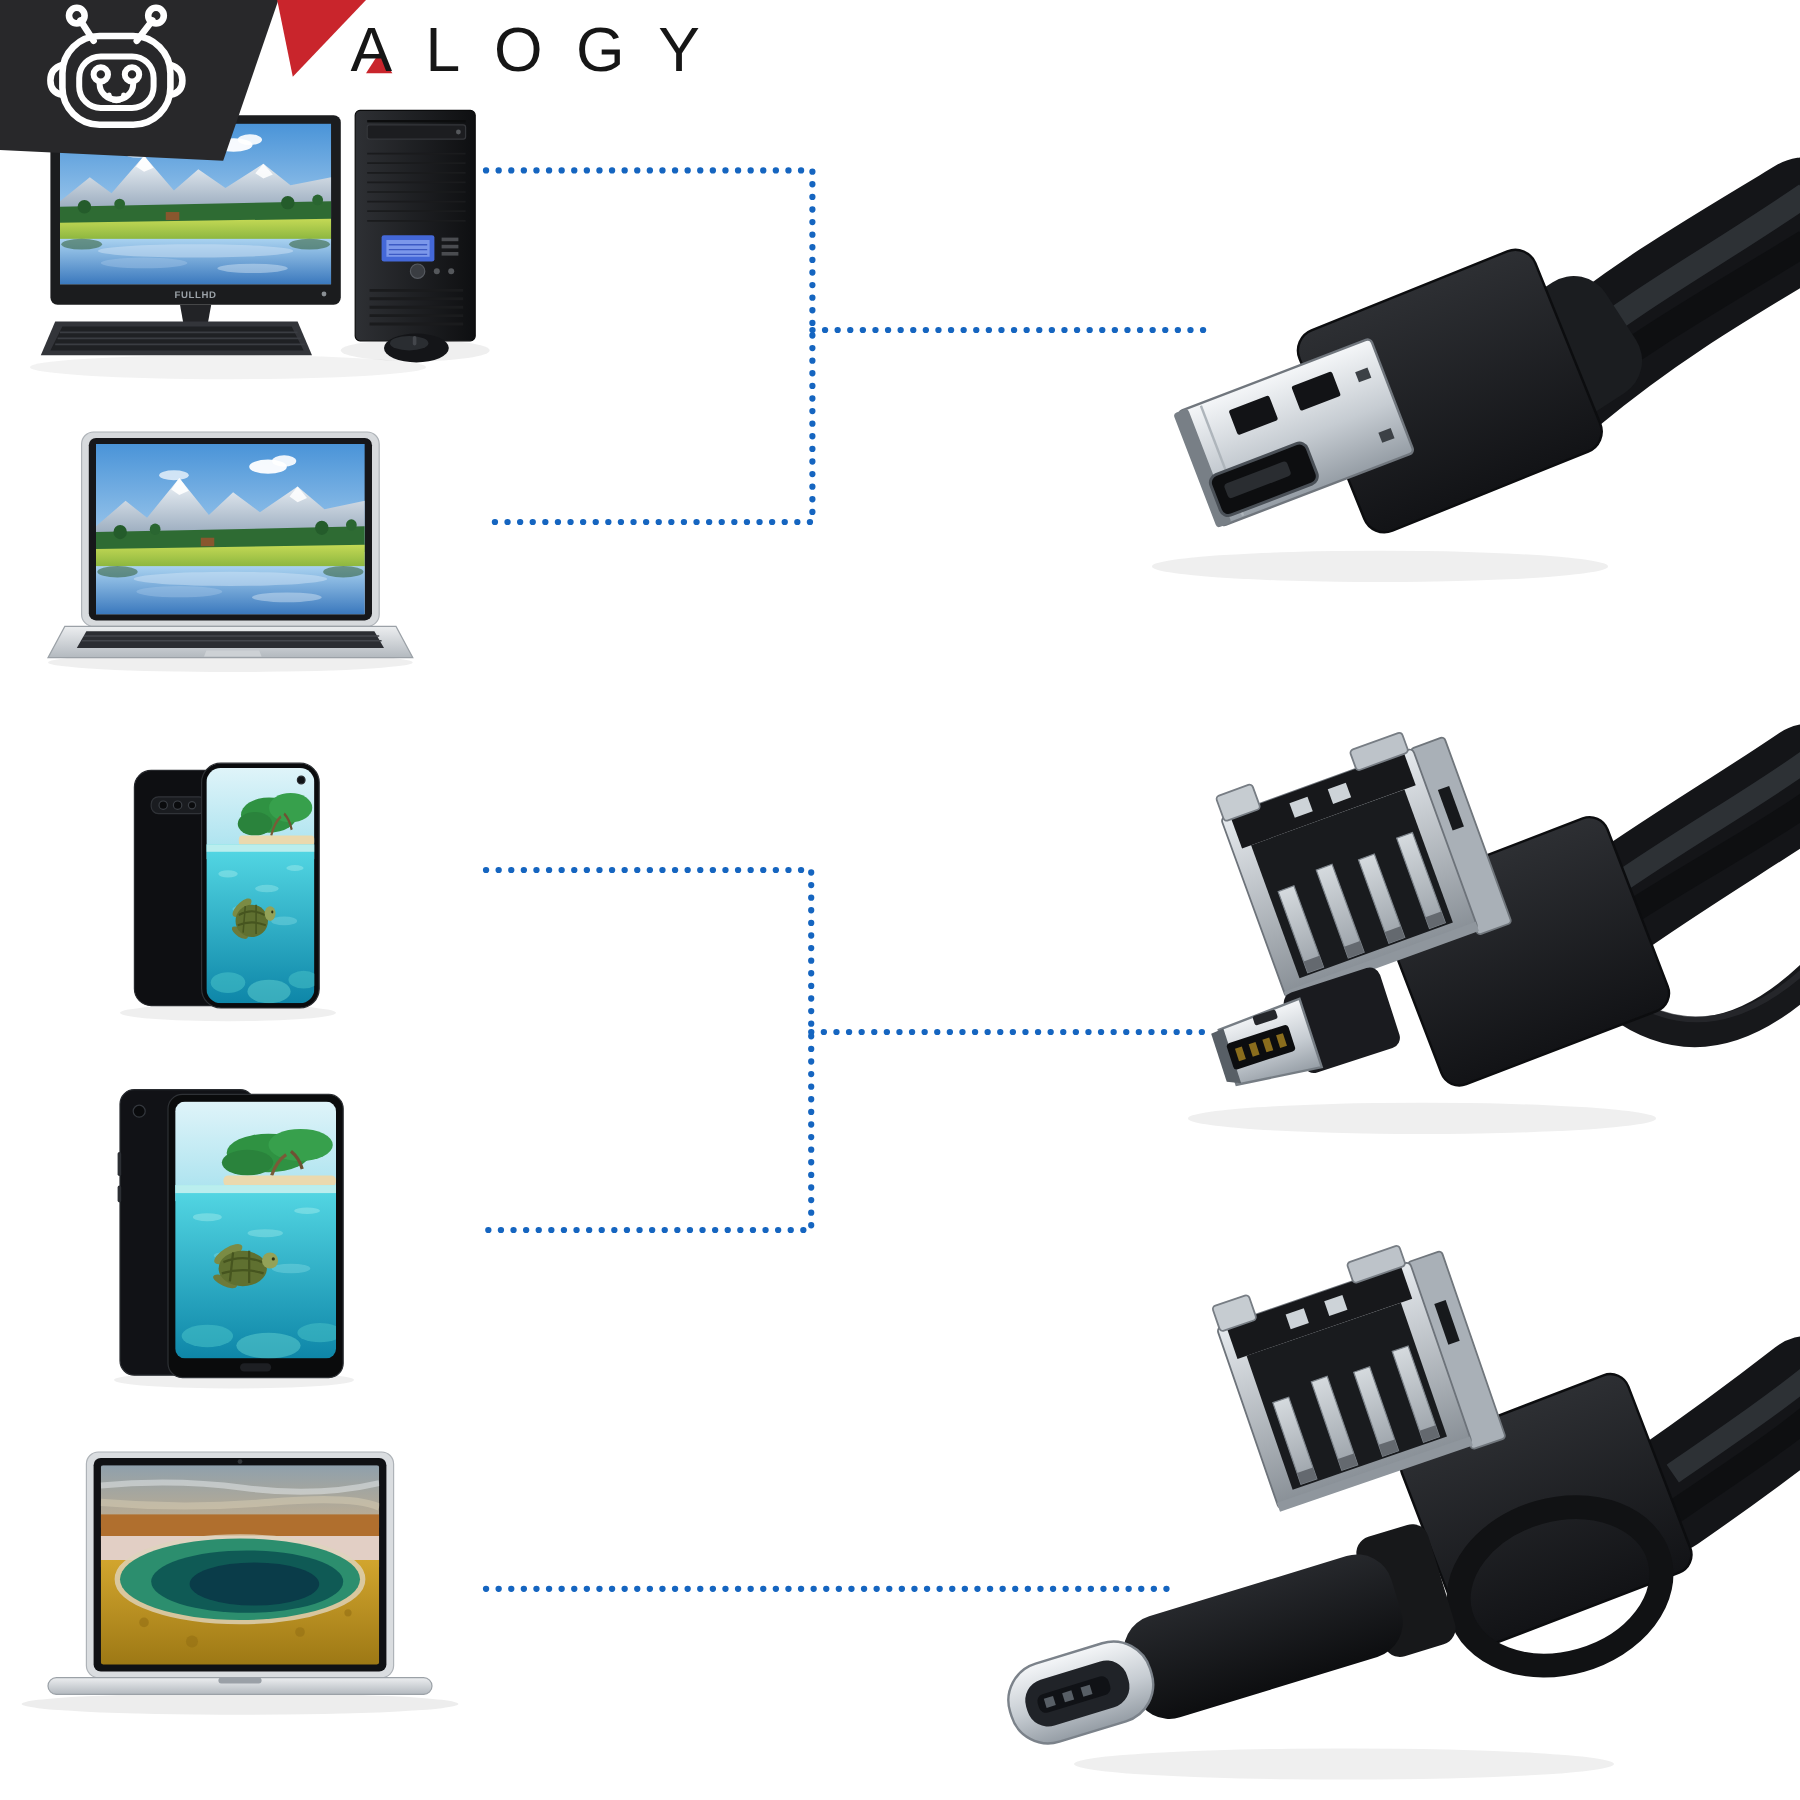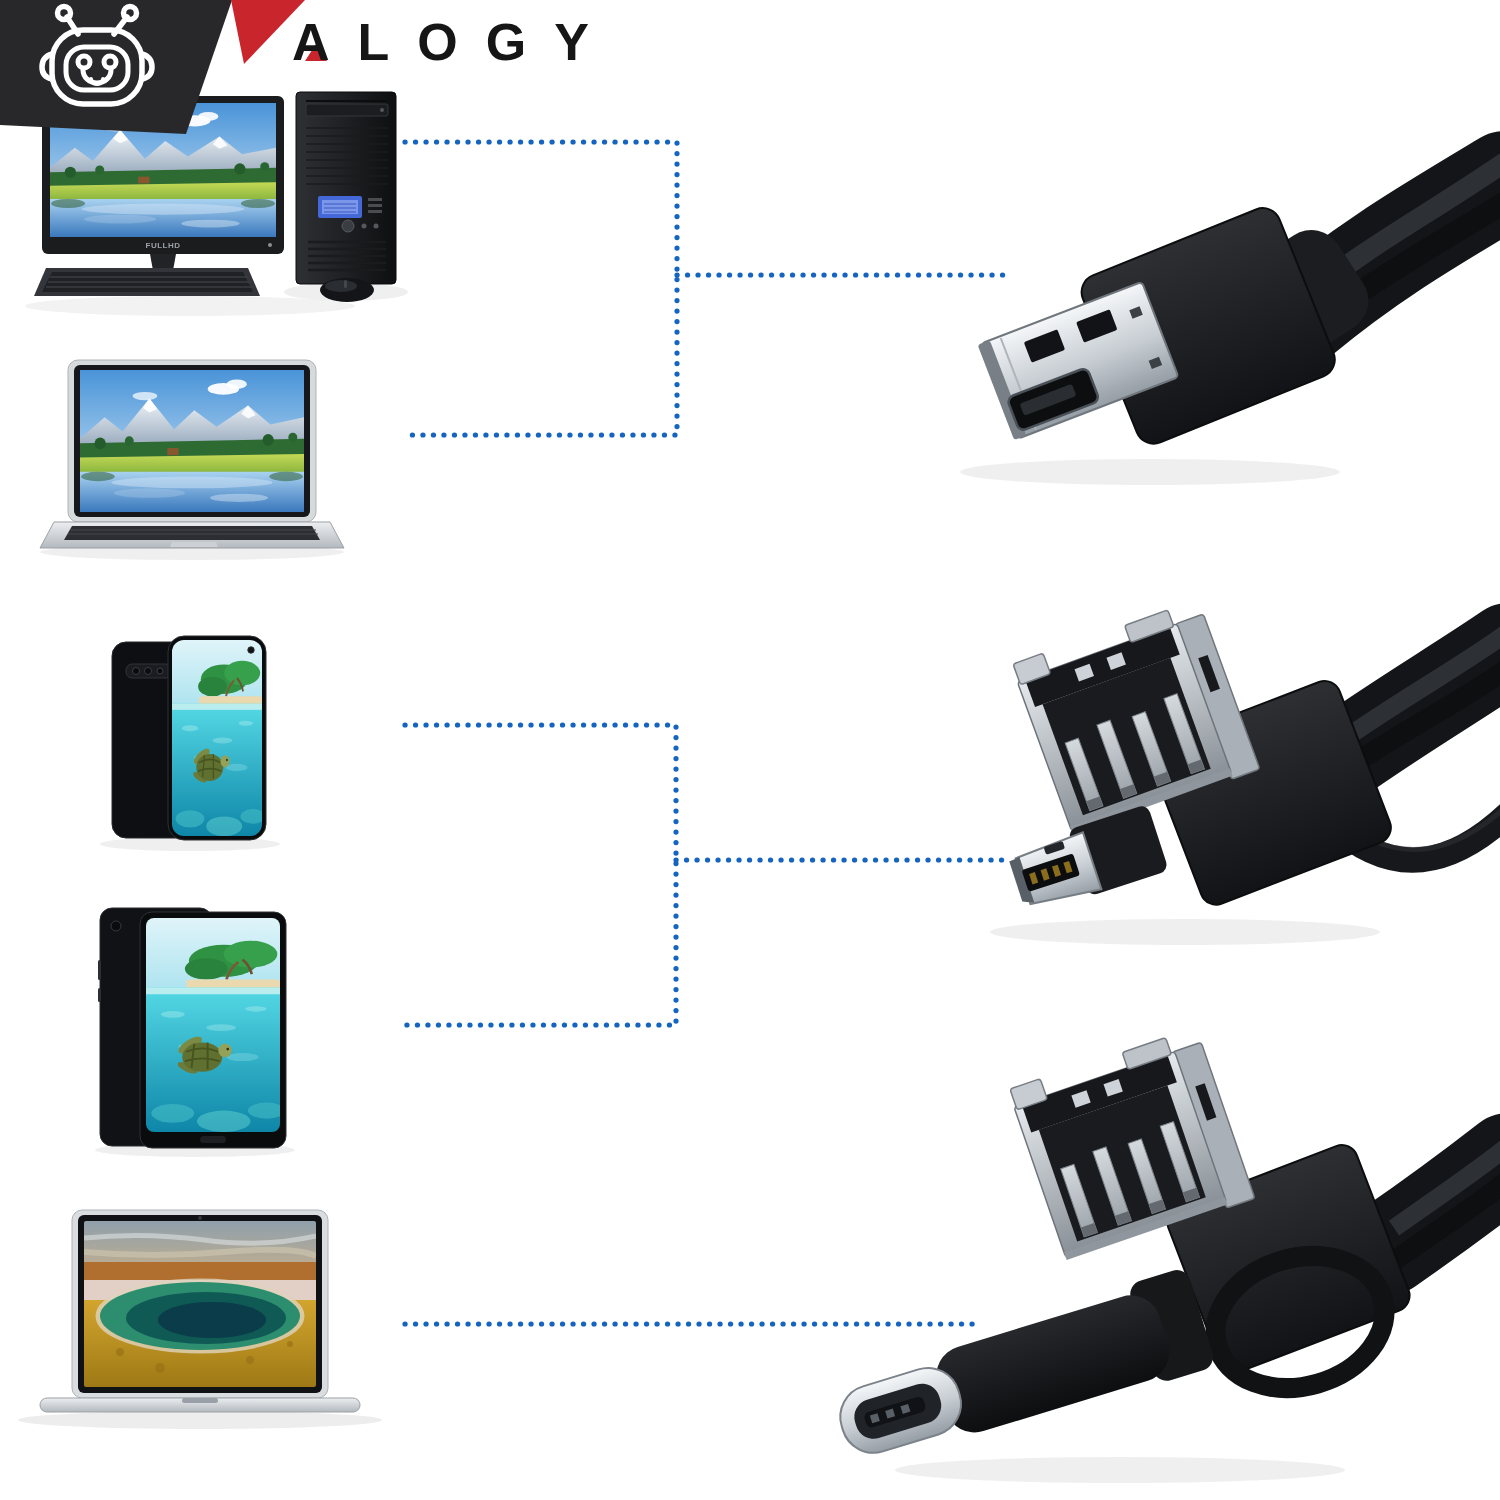--- a/index.html
+++ b/index.html
@@ -1,19 +1,19 @@
 <!DOCTYPE html>
 <html><head>
 <meta charset="utf-8">
 <style>
   html,body{margin:0;padding:0;background:#ffffff;}
   .canvas{position:relative;width:1500px;height:1500px;background:#ffffff;overflow:hidden;
           font-family:"Liberation Sans", sans-serif;}
   svg.art{position:absolute;left:0;top:0;}
-  .brand{position:absolute;left:292px;top:12px;font-weight:700;font-size:52px;
+  .brand{position:absolute;left:292px;top:12px;font-weight:400;font-size:52px;
          letter-spacing:28px;color:#161616;user-select:none;}
 </style>
 </head>
 <body>
 
 <div class="canvas">
 
 <svg class="art" width="1500" height="1500" viewBox="0 0 1500 1500">
   <defs>
     <linearGradient id="skyG" x1="0" y1="0" x2="0" y2="1">

